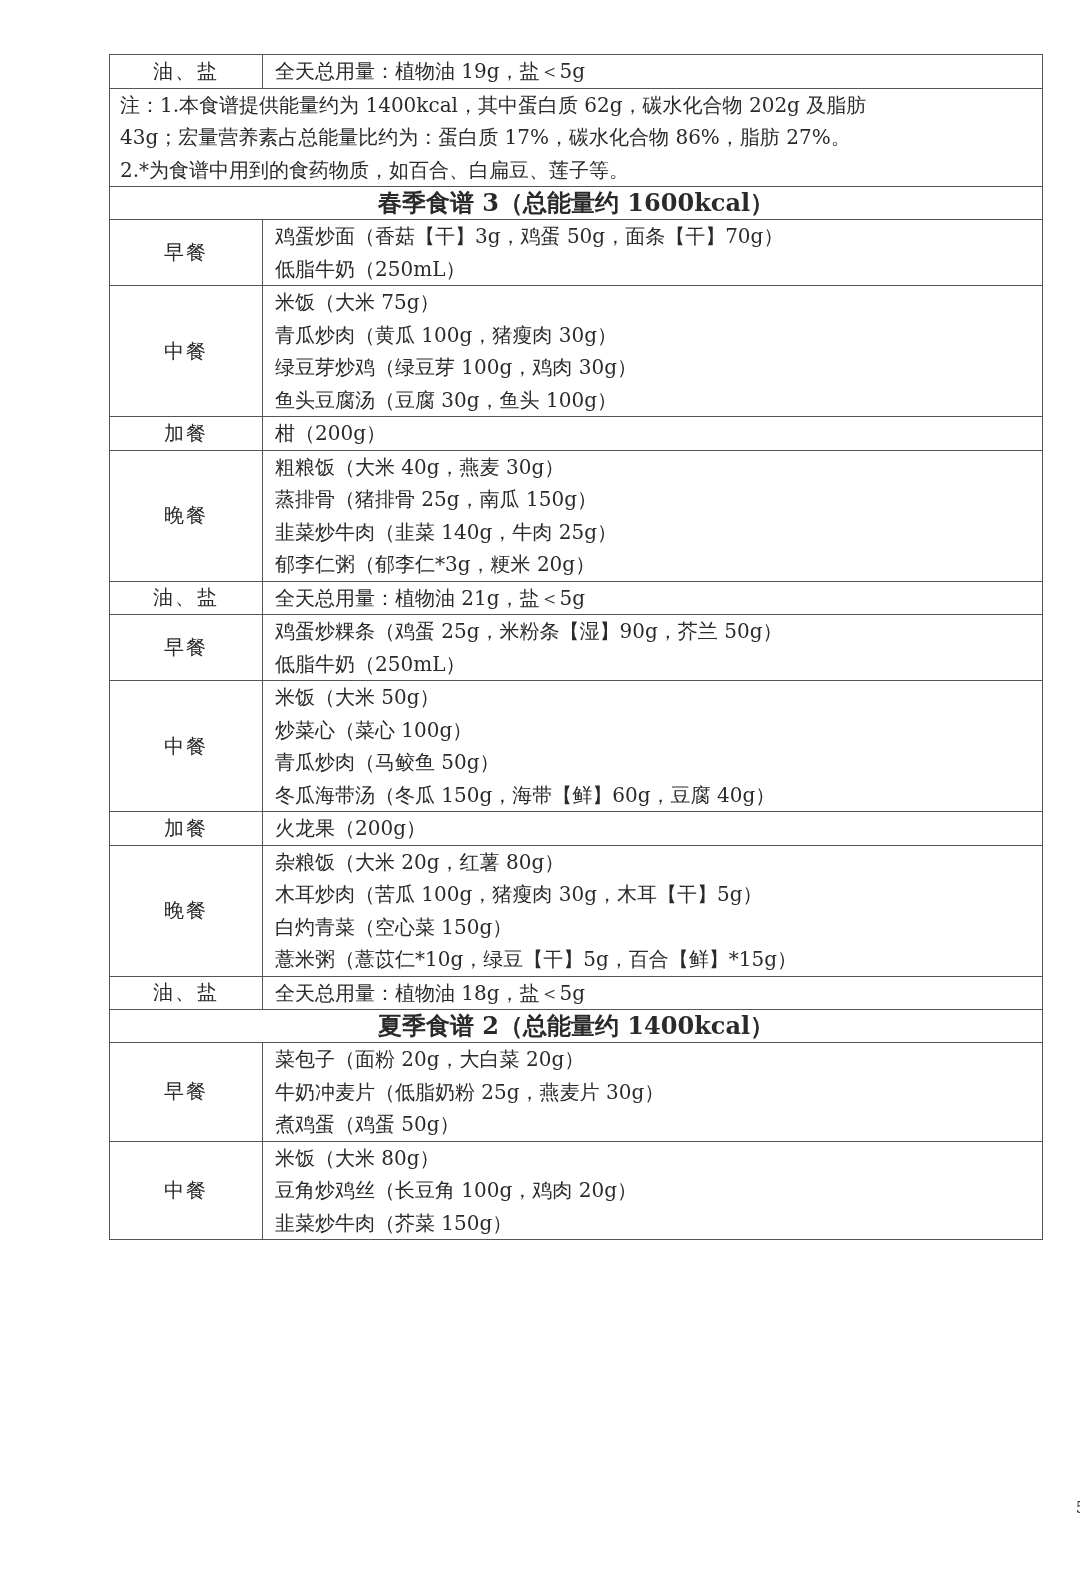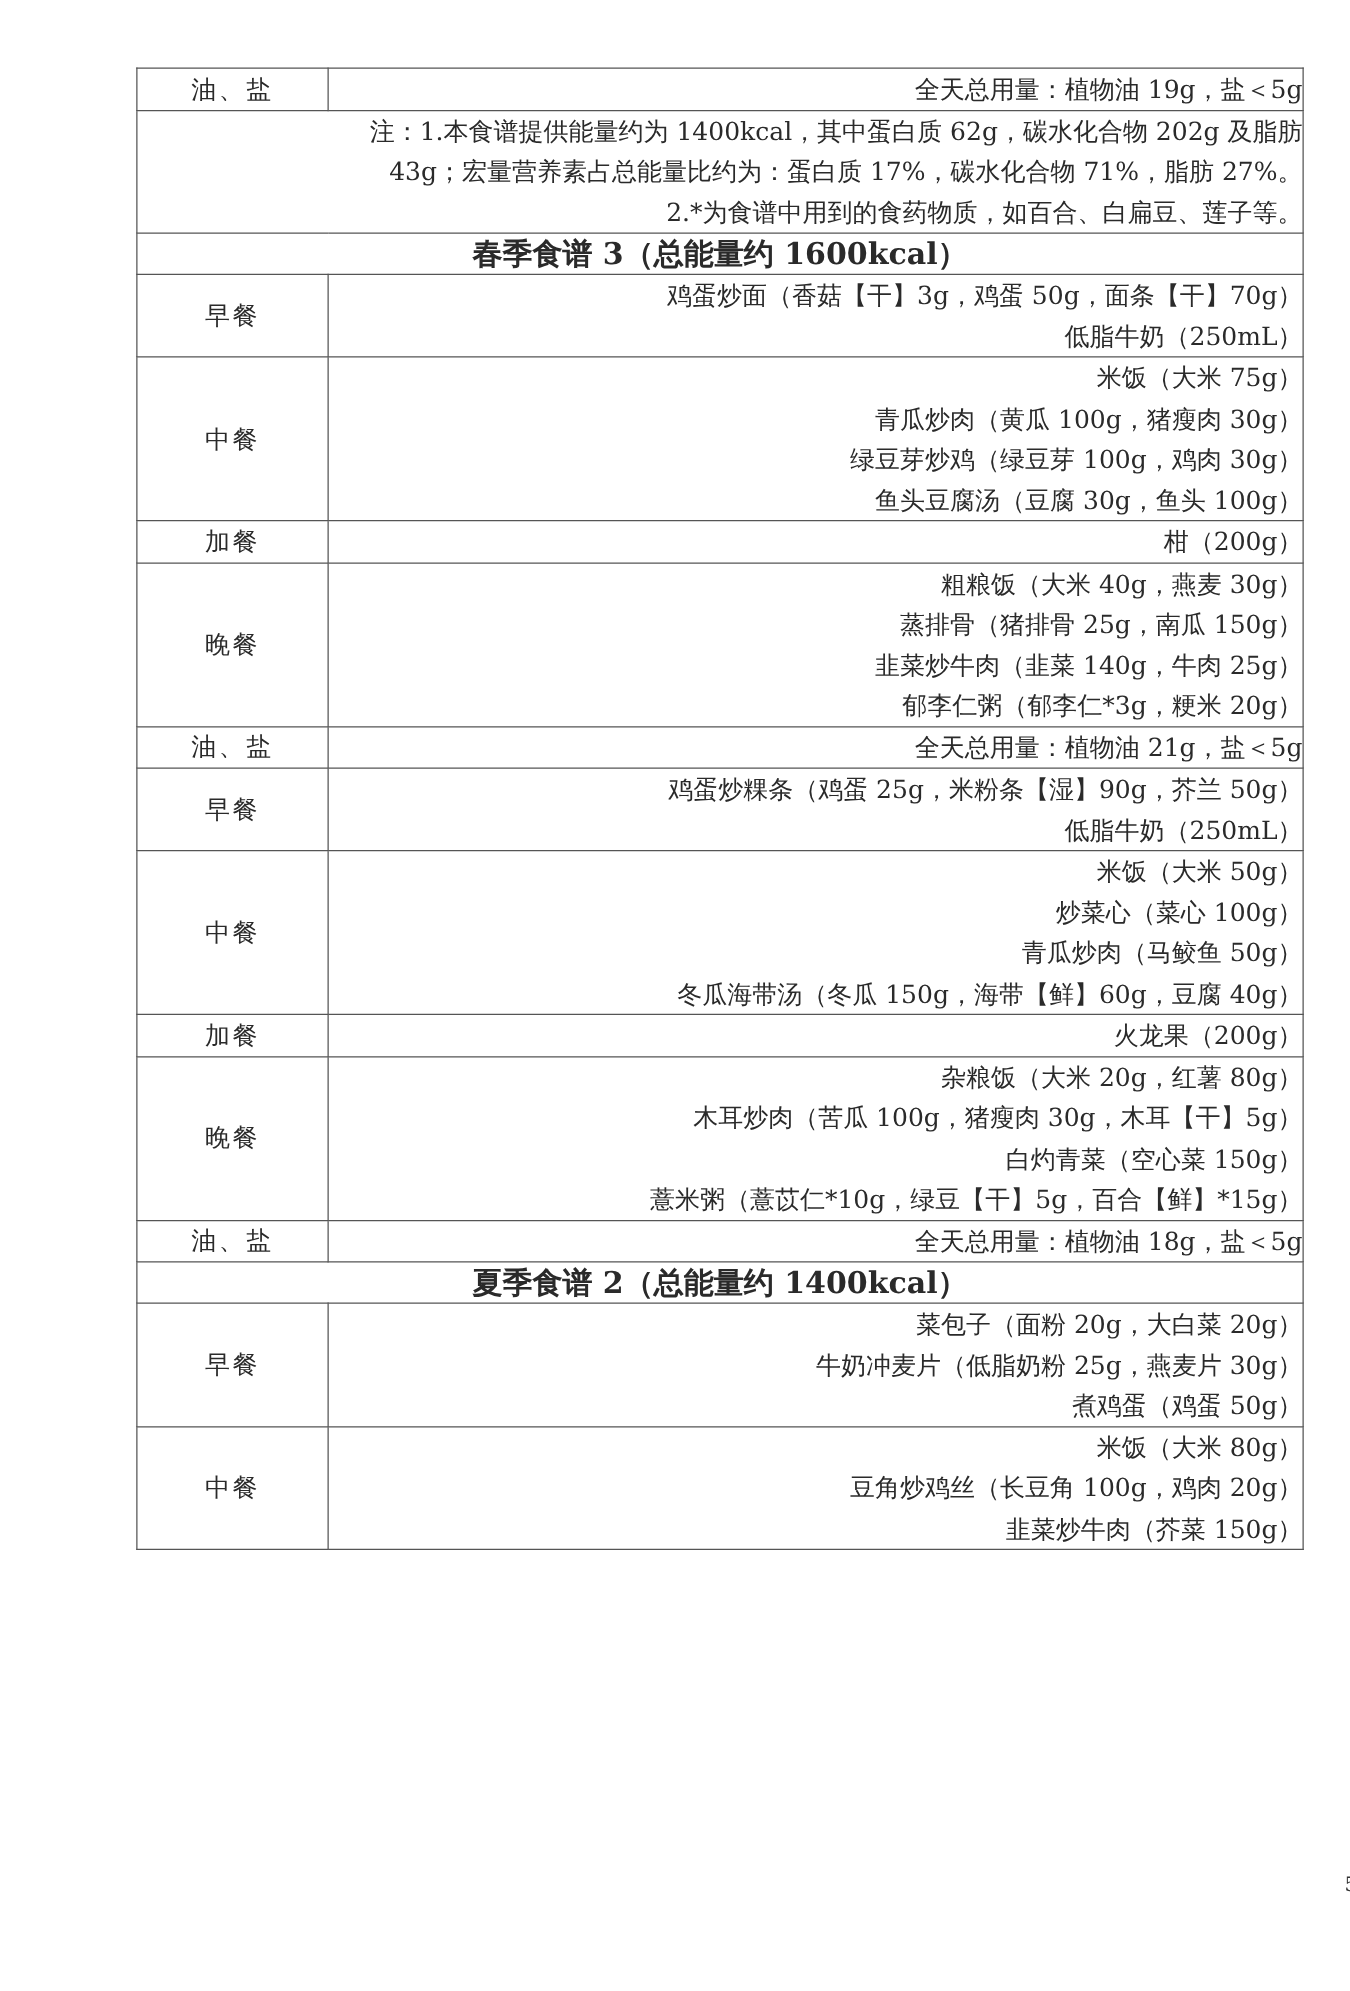--- a/index.html
+++ b/index.html
@@ -41,21 +41,20 @@
     letter-spacing: 2px;
   }
   td.items {
     padding-left: 12px !important;
   }
   .line {
     height: 32.5px;
     line-height: 32.5px;
     white-space: nowrap;
     overflow: hidden;
-    text-align: right;
   }
   td.note {
     padding-left: 10px !important;
   }
   td.title {
     text-align: center;
     font-weight: bold;
     height: 32px;
     line-height: 32px;
     font-size: 24px;
@@ -79,21 +78,21 @@
 
       <tr>
         <td class="meal">油、盐</td>
         <td class="items">
           <div class="line">全天总用量：植物油 19g，盐＜5g</div>
         </td>
       </tr>
       <tr>
         <td class="note" colspan="2">
           <div class="line">注：1.本食谱提供能量约为 1400kcal，其中蛋白质 62g，碳水化合物 202g 及脂肪</div>
-          <div class="line">43g；宏量营养素占总能量比约为：蛋白质 17%，碳水化合物 71%，脂肪 27%。</div>
+          <div class="line">43g；宏量营养素占总能量比约为：蛋白质 17%，碳水化合物 86%，脂肪 27%。</div>
           <div class="line">2.*为食谱中用到的食药物质，如百合、白扁豆、莲子等。</div>
         </td>
       </tr>
 
       <tr>
         <td class="title" colspan="2">春季食谱 3（总能量约 1600kcal）</td>
       </tr>
       <tr>
         <td class="meal">早餐</td>
         <td class="items">

